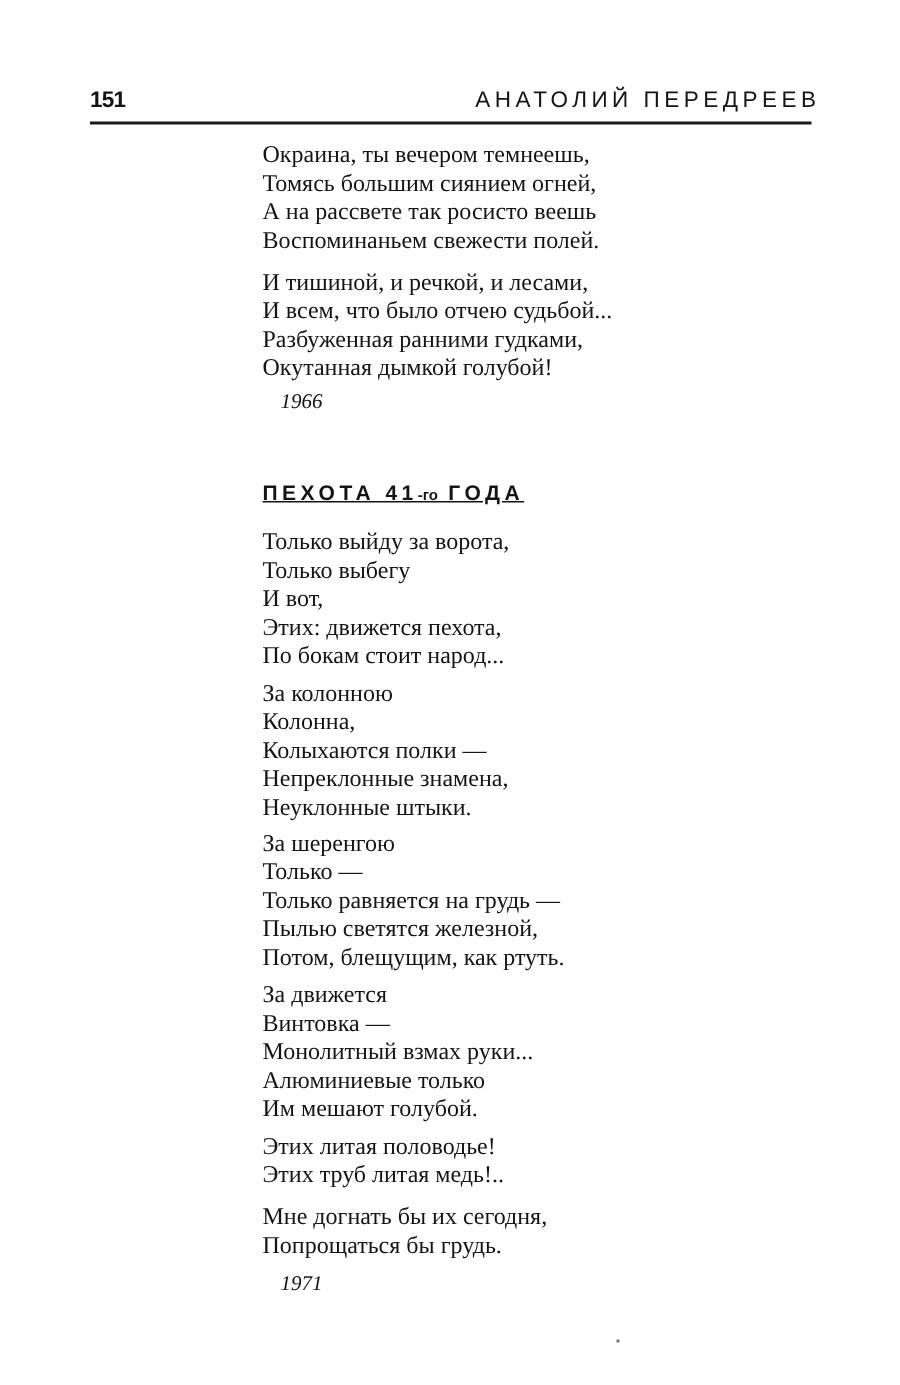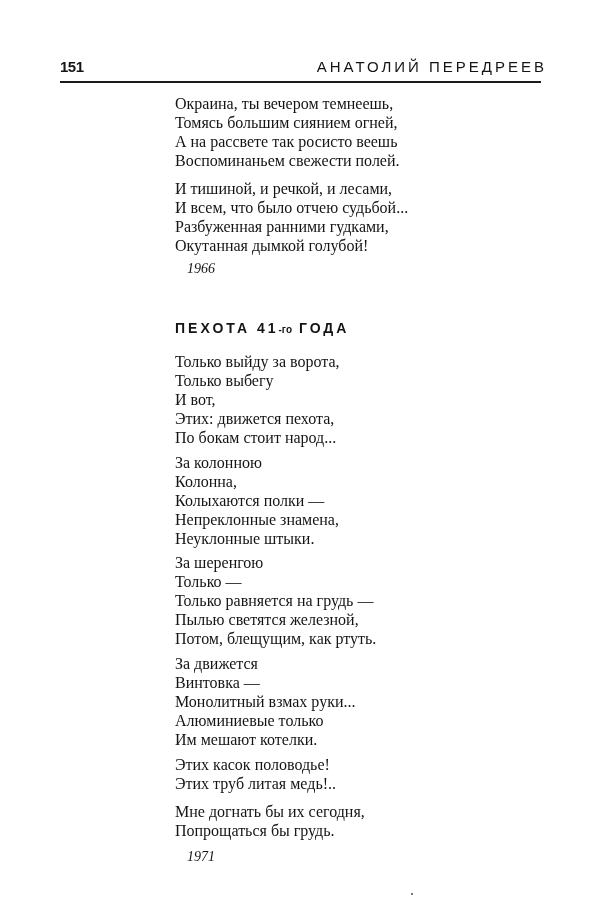--- a/index.html
+++ b/index.html
@@ -7,21 +7,21 @@
          font-family: "Liberation Serif", "DejaVu Serif", serif; color: #141414; }
   .page-number { position: absolute; left: 60px; top: 58px; font-size: 15px; font-weight: bold;
                  font-family: "Liberation Sans", "DejaVu Sans", sans-serif; letter-spacing: -0.5px; }
   .running-head { position: absolute; right: 53px; top: 58px; font-size: 15px; font-weight: normal;
                   font-family: "Liberation Sans", "DejaVu Sans", sans-serif; letter-spacing: 3px; }
   .rule { position: absolute; left: 60px; top: 81px; width: 481px; height: 2px; background: #1a1a1a; }
   .content { position: absolute; left: 175px; top: 0; width: 300px; }
   .line { position: absolute; left: 0; white-space: nowrap; font-size: 16px; line-height: 19px; }
   .date { position: absolute; left: 0; white-space: nowrap; font-size: 14px; font-style: italic; line-height: 16px; margin-left: 12px; }
   .poem-title { position: absolute; left: 0; white-space: nowrap; font-size: 14px; font-weight: bold;
-                font-family: "Liberation Sans", "DejaVu Sans", sans-serif; letter-spacing: 3px; line-height: 16px; }
+                font-family: "Liberation Sans", "DejaVu Sans", sans-serif; letter-spacing: 3px; line-height: 16px; text-decoration: underline; }
   .poem-title small { font-size: 10px; letter-spacing: 0; }
   .speck { position: absolute; left: 411px; top: 893px; width: 2px; height: 2px; background: #777; }
 </style>
 </head>
 <body>
 
 <div class="page-number">151</div>
 <div class="running-head">АНАТОЛИЙ ПЕРЕДРЕЕВ</div>
 <div class="rule"></div>
 
@@ -55,23 +55,23 @@
   <div class="line" style="top:553px">За шеренгою</div>
   <div class="line" style="top:572px">Только —</div>
   <div class="line" style="top:591px">Только равняется на грудь —</div>
   <div class="line" style="top:610px">Пылью светятся железной,</div>
   <div class="line" style="top:629px">Потом, блещущим, как ртуть.</div>
 
   <div class="line" style="top:654px">За движется</div>
   <div class="line" style="top:673px">Винтовка —</div>
   <div class="line" style="top:692px">Монолитный взмах руки...</div>
   <div class="line" style="top:711px">Алюминиевые только</div>
-  <div class="line" style="top:730px">Им мешают котелки.</div>
+  <div class="line" style="top:730px">Им мешают голубой.</div>
 
-  <div class="line" style="top:755px">Этих касок половодье!</div>
+  <div class="line" style="top:755px">Этих литая половодье!</div>
   <div class="line" style="top:774px">Этих труб литая медь!..</div>
 
   <div class="line" style="top:802px">Мне догнать бы их сегодня,</div>
   <div class="line" style="top:821px">Попрощаться бы грудь.</div>
   <div class="date" style="top:849px">1971</div>
 </div>
 
 <div class="speck"></div>
 
 </body></html>

